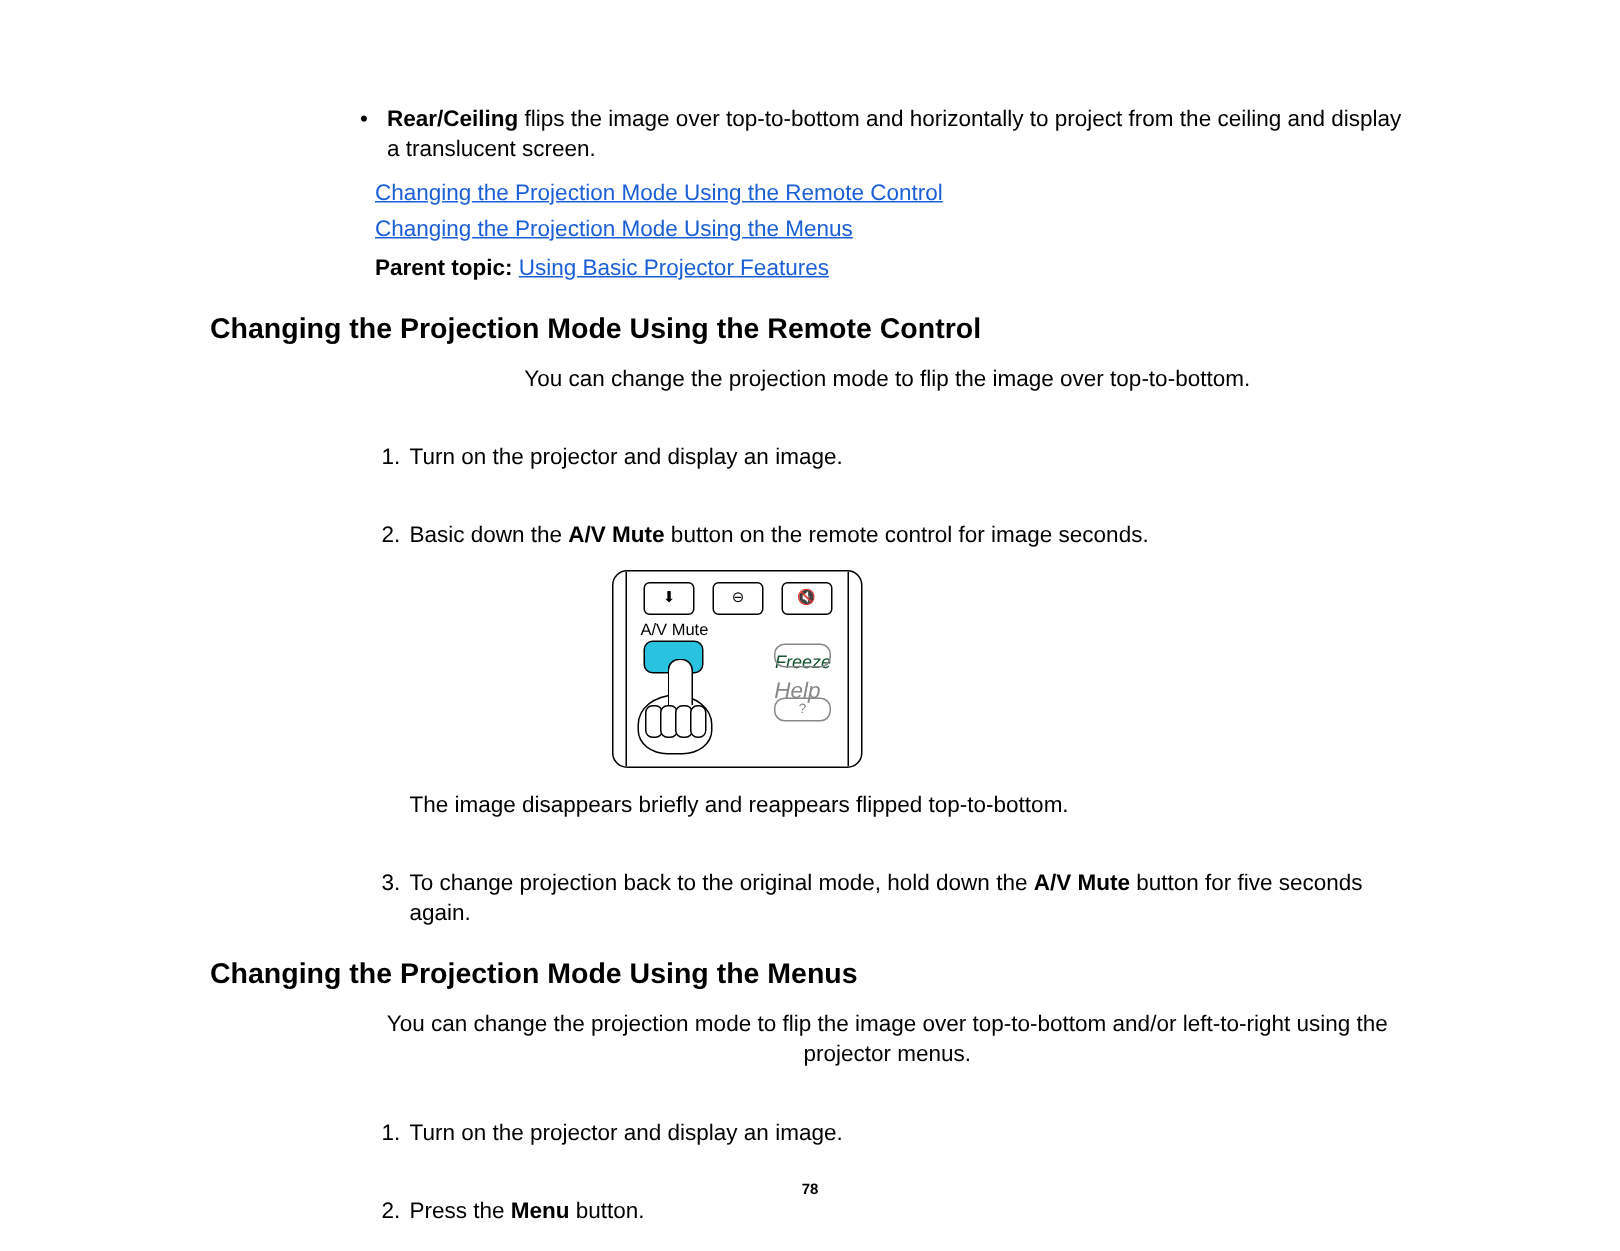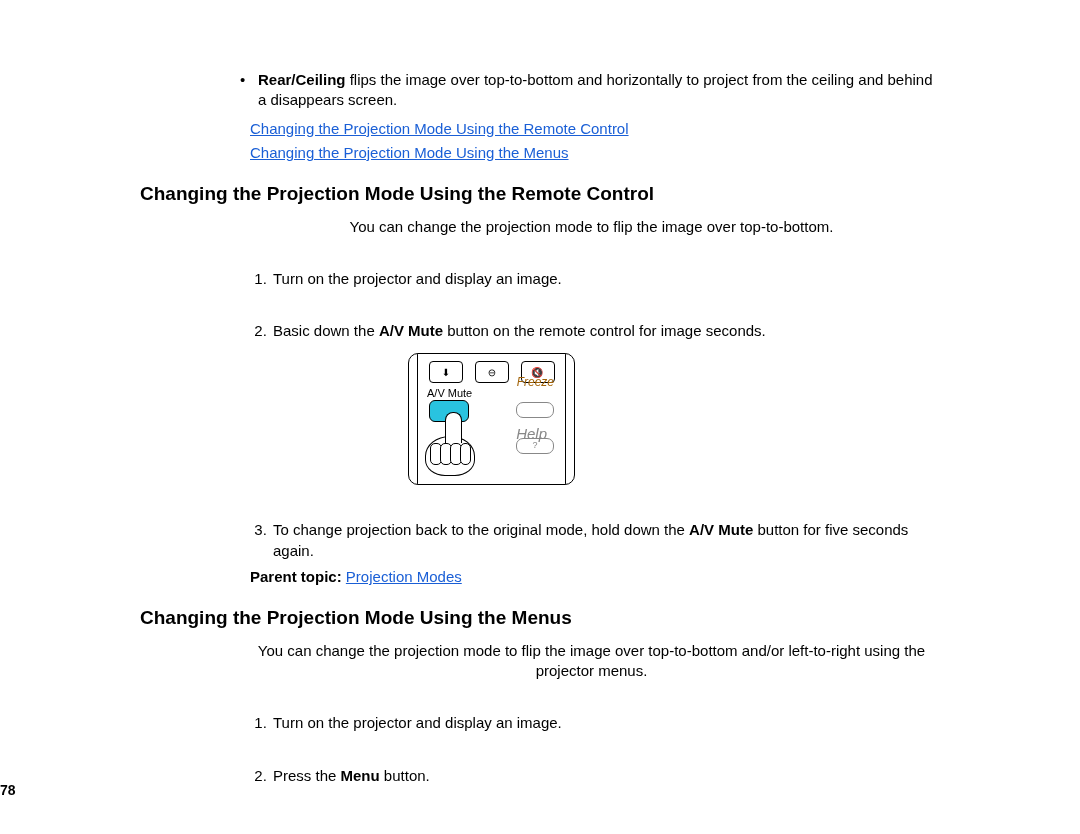--- a/index.html
+++ b/index.html
@@ -69,23 +69,23 @@
   }
   .after-image-text {
     margin-top: 8px;
     margin-bottom: 6px;
   }
   .page-num {
     position: absolute;
     bottom: 34px;
     left: 0;
     right: 0;
-    text-align: left;
+    text-align: center;
     font-weight: bold;
-    font-size: 14px;
+    font-size: 10px;
   }
 
   
   .remote-illustration {
     margin: 12px 0 12px 133px;
     width: 177px;
     height: 135px;
     position: relative;
   }
   .remote-body {
@@ -118,24 +118,24 @@
   .top-btn.b1 { left: 20px; }
   .top-btn.b2 { left: 66px; }
   .top-btn.b3 { left: 112px; }
   .avmute-label {
     position: absolute;
     left: 18px; top: 32px;
     font-size: 11px;
   }
   .freeze-label {
     position: absolute;
-    right: 20px; top: 20px;
+    right: 20px; top: 52px;
     font-size: 12px;
     font-style: italic;
-    color: #a16207;
+    color: #14532d;
     text-align: right;
   }
   .avmute-button {
     position: absolute;
     left: 20px; top: 46px;
     width: 38px; height: 20px;
     background: #29c3e0;
     border: 1.3px solid #000;
     border-radius: 6px;
   }
@@ -201,29 +201,32 @@
   .knuckle.k4 { left: 34px; width: 9px; }
 </style>
 </head>
 <body>
 
 <div class="page">
 
   <div class="bullet-row">
     <div class="bullet">•</div>
     <div class="bullet-text">
-      <b>Rear/Ceiling</b><span> flips the image over top-to-bottom and horizontally to project from the ceiling and behind a disappears screen.</span>
+      <b>Rear/Ceiling</b><span> flips the image over top-to-bottom and horizontally to project from the ceiling and display a translucent screen.</span>
     </div>
   </div>
 
   <div class="link-block">
     <div class="link-line"><a href="#" class="link">Changing the Projection Mode Using the Remote Control</a></div>
     <div class="link-line"><a href="#" class="link">Changing the Projection Mode Using the Menus</a></div>
   </div>
 
+  <div class="parent-topic">
+    <span class="parent-topic-label">Parent topic: </span><a href="#" class="link">Using Basic Projector Features</a>
+  </div>
 
   <h2>Changing the Projection Mode Using the Remote Control</h2>
 
   <div class="body-text">You can change the projection mode to flip the image over top-to-bottom.</div>
 
   <ol>
     <li><span>Turn on the projector and display an image.</span></li>
     <li>
       <span>Basic down the </span><b>A/V Mute</b><span> button on the remote control for image seconds.</span>
 
@@ -250,29 +253,27 @@
               <div class="knuckle k1"></div>
               <div class="knuckle k2"></div>
               <div class="knuckle k3"></div>
               <div class="knuckle k4"></div>
             </div>
             <div class="finger"></div>
           </div>
         </div>
       </div>
 
+      <div class="after-image-text">The image disappears briefly and reappears flipped top-to-bottom.</div>
     </li>
     <li>
       <span>To change projection back to the original mode, hold down the </span><b>A/V Mute</b><span> button for five seconds again.</span>
     </li>
   </ol>
 
-  <div class="parent-topic">
-    <span class="parent-topic-label">Parent topic: </span><a href="#" class="link">Projection Modes</a>
-  </div>
 
   <h2>Changing the Projection Mode Using the Menus</h2>
 
   <div class="body-text">You can change the projection mode to flip the image over top-to-bottom and/or left-to-right using the projector menus.</div>
 
   <ol>
     <li><span>Turn on the projector and display an image.</span></li>
     <li>
       <span>Press the </span><b>Menu</b><span> button.</span>
     </li>

